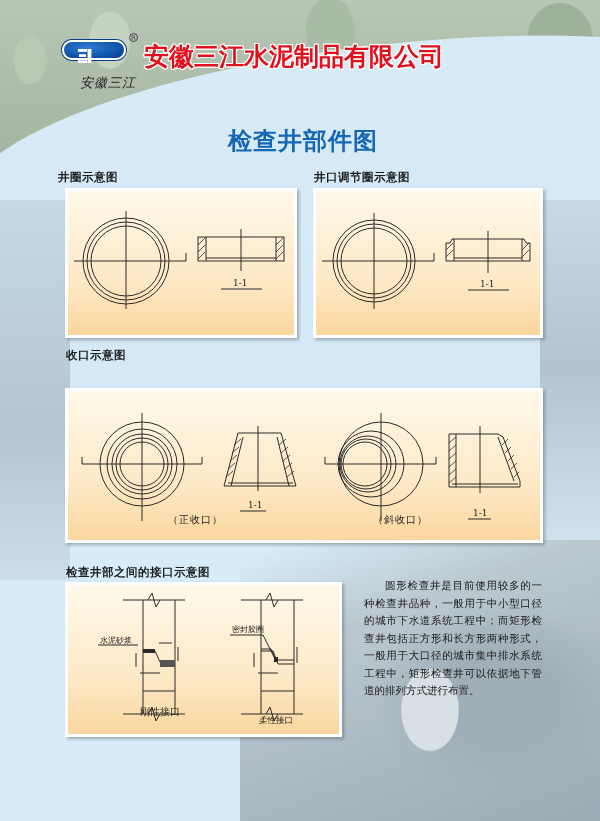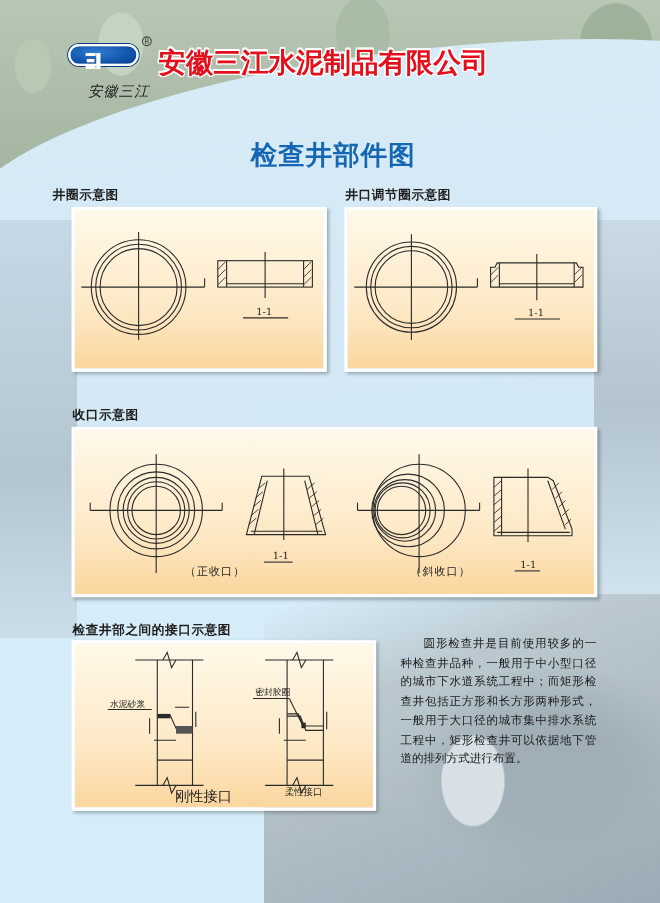--- a/index.html
+++ b/index.html
@@ -109,21 +109,21 @@
 
 <div class="logo">
   <span class="logo-glyph">ΞI</span>
 </div>
 <div class="reg-mark">R</div>
 <div class="logo-script">安徽三江</div>
 <div class="company-name">安徽三江水泥制品有限公司</div>
 
 <div class="page-title">检查井部件图</div>
 
-<div class="section-label" style="left:48px; top:170px;">井圈示意图</div>
+<div class="section-label" style="left:58px; top:170px;">井圈示意图</div>
 <div class="panel" style="left:65px; top:188px; width:232px; height:150px;">
   <svg width="226" height="144" viewBox="0 0 226 144">
     <g stroke="#2a2a2a" stroke-width="1" fill="none">
       <circle cx="58" cy="70" r="43"></circle>
       <circle cx="58" cy="70" r="39"></circle>
       <circle cx="58" cy="70" r="35"></circle>
       <line x1="58" y1="20" x2="58" y2="118"></line>
       <line x1="6" y1="70" x2="118" y2="70"></line>
       <line x1="118" y1="70" x2="118" y2="62"></line>
       <rect x="130" y="46" width="86" height="24"></rect>
@@ -165,21 +165,21 @@
     <g stroke="#2a2a2a" stroke-width="0.8">
       <line x1="130" y1="59" x2="137" y2="52"></line>
         <line x1="130" y1="66" x2="137" y2="59"></line>
       <line x1="206" y1="59" x2="213" y2="52"></line>
         <line x1="206" y1="66" x2="213" y2="59"></line>
     </g>
     <text class="sec-label-text" x="164" y="96">1-1</text>
   </svg>
 </div>
 
-<div class="section-label" style="left:66px; top:370px;text-align:center;">收口示意图</div>
+<div class="section-label" style="left:66px; top:348px;text-align:center;">收口示意图</div>
 <div class="panel" style="left:65px; top:388px; width:478px; height:155px;">
   <svg width="472" height="149" viewBox="0 0 472 149">
 
     <g stroke="#2a2a2a" stroke-width="1" fill="none">
       <circle cx="74" cy="73" r="42"></circle>
       <circle cx="74" cy="73" r="35"></circle>
       <circle cx="74" cy="73" r="30"></circle>
       <circle cx="74" cy="73" r="26"></circle>
       <circle cx="74" cy="73" r="22"></circle>
       <line x1="74" y1="22" x2="74" y2="130"></line>
@@ -280,19 +280,19 @@
       <line x1="193" y1="106" x2="226" y2="106"></line>
       <line x1="186" y1="68" x2="186" y2="82"></line>
       <line x1="229" y1="62" x2="229" y2="78"></line>
       <line x1="190" y1="88" x2="210" y2="88"></line>
       <line x1="162" y1="50" x2="195" y2="50"></line>
       <line x1="195" y1="50" x2="207" y2="74"></line>
     </g>
     <rect x="206" y="72" width="4" height="5" fill="#2a2a2a"></rect>
     <text x="164" y="47" font-family="DejaVu Serif, serif" font-size="8" fill="#222">密封胶圈</text>
   </svg>
-  <div class="caption" style="left:72px; top:130px; font-size:13px; letter-spacing:0;margin-left:19px;">刚性接口</div>
+  <div class="caption" style="left:72px; top:120px; font-size:10px; letter-spacing:0;">刚性接口</div>
   <div class="caption" style="left:191px; top:130px; font-size:8.5px; letter-spacing:0;">柔性接口</div>
 </div>
 
 <div class="body-text">
   <p>圆形检查井是目前使用较多的一种检查井品种，一般用于中小型口径的城市下水道系统工程中；而矩形检查井包括正方形和长方形两种形式，一般用于大口径的城市集中排水系统工程中，矩形检查井可以依据地下管道的排列方式进行布置。</p>
 </div>
 
 </body></html>

